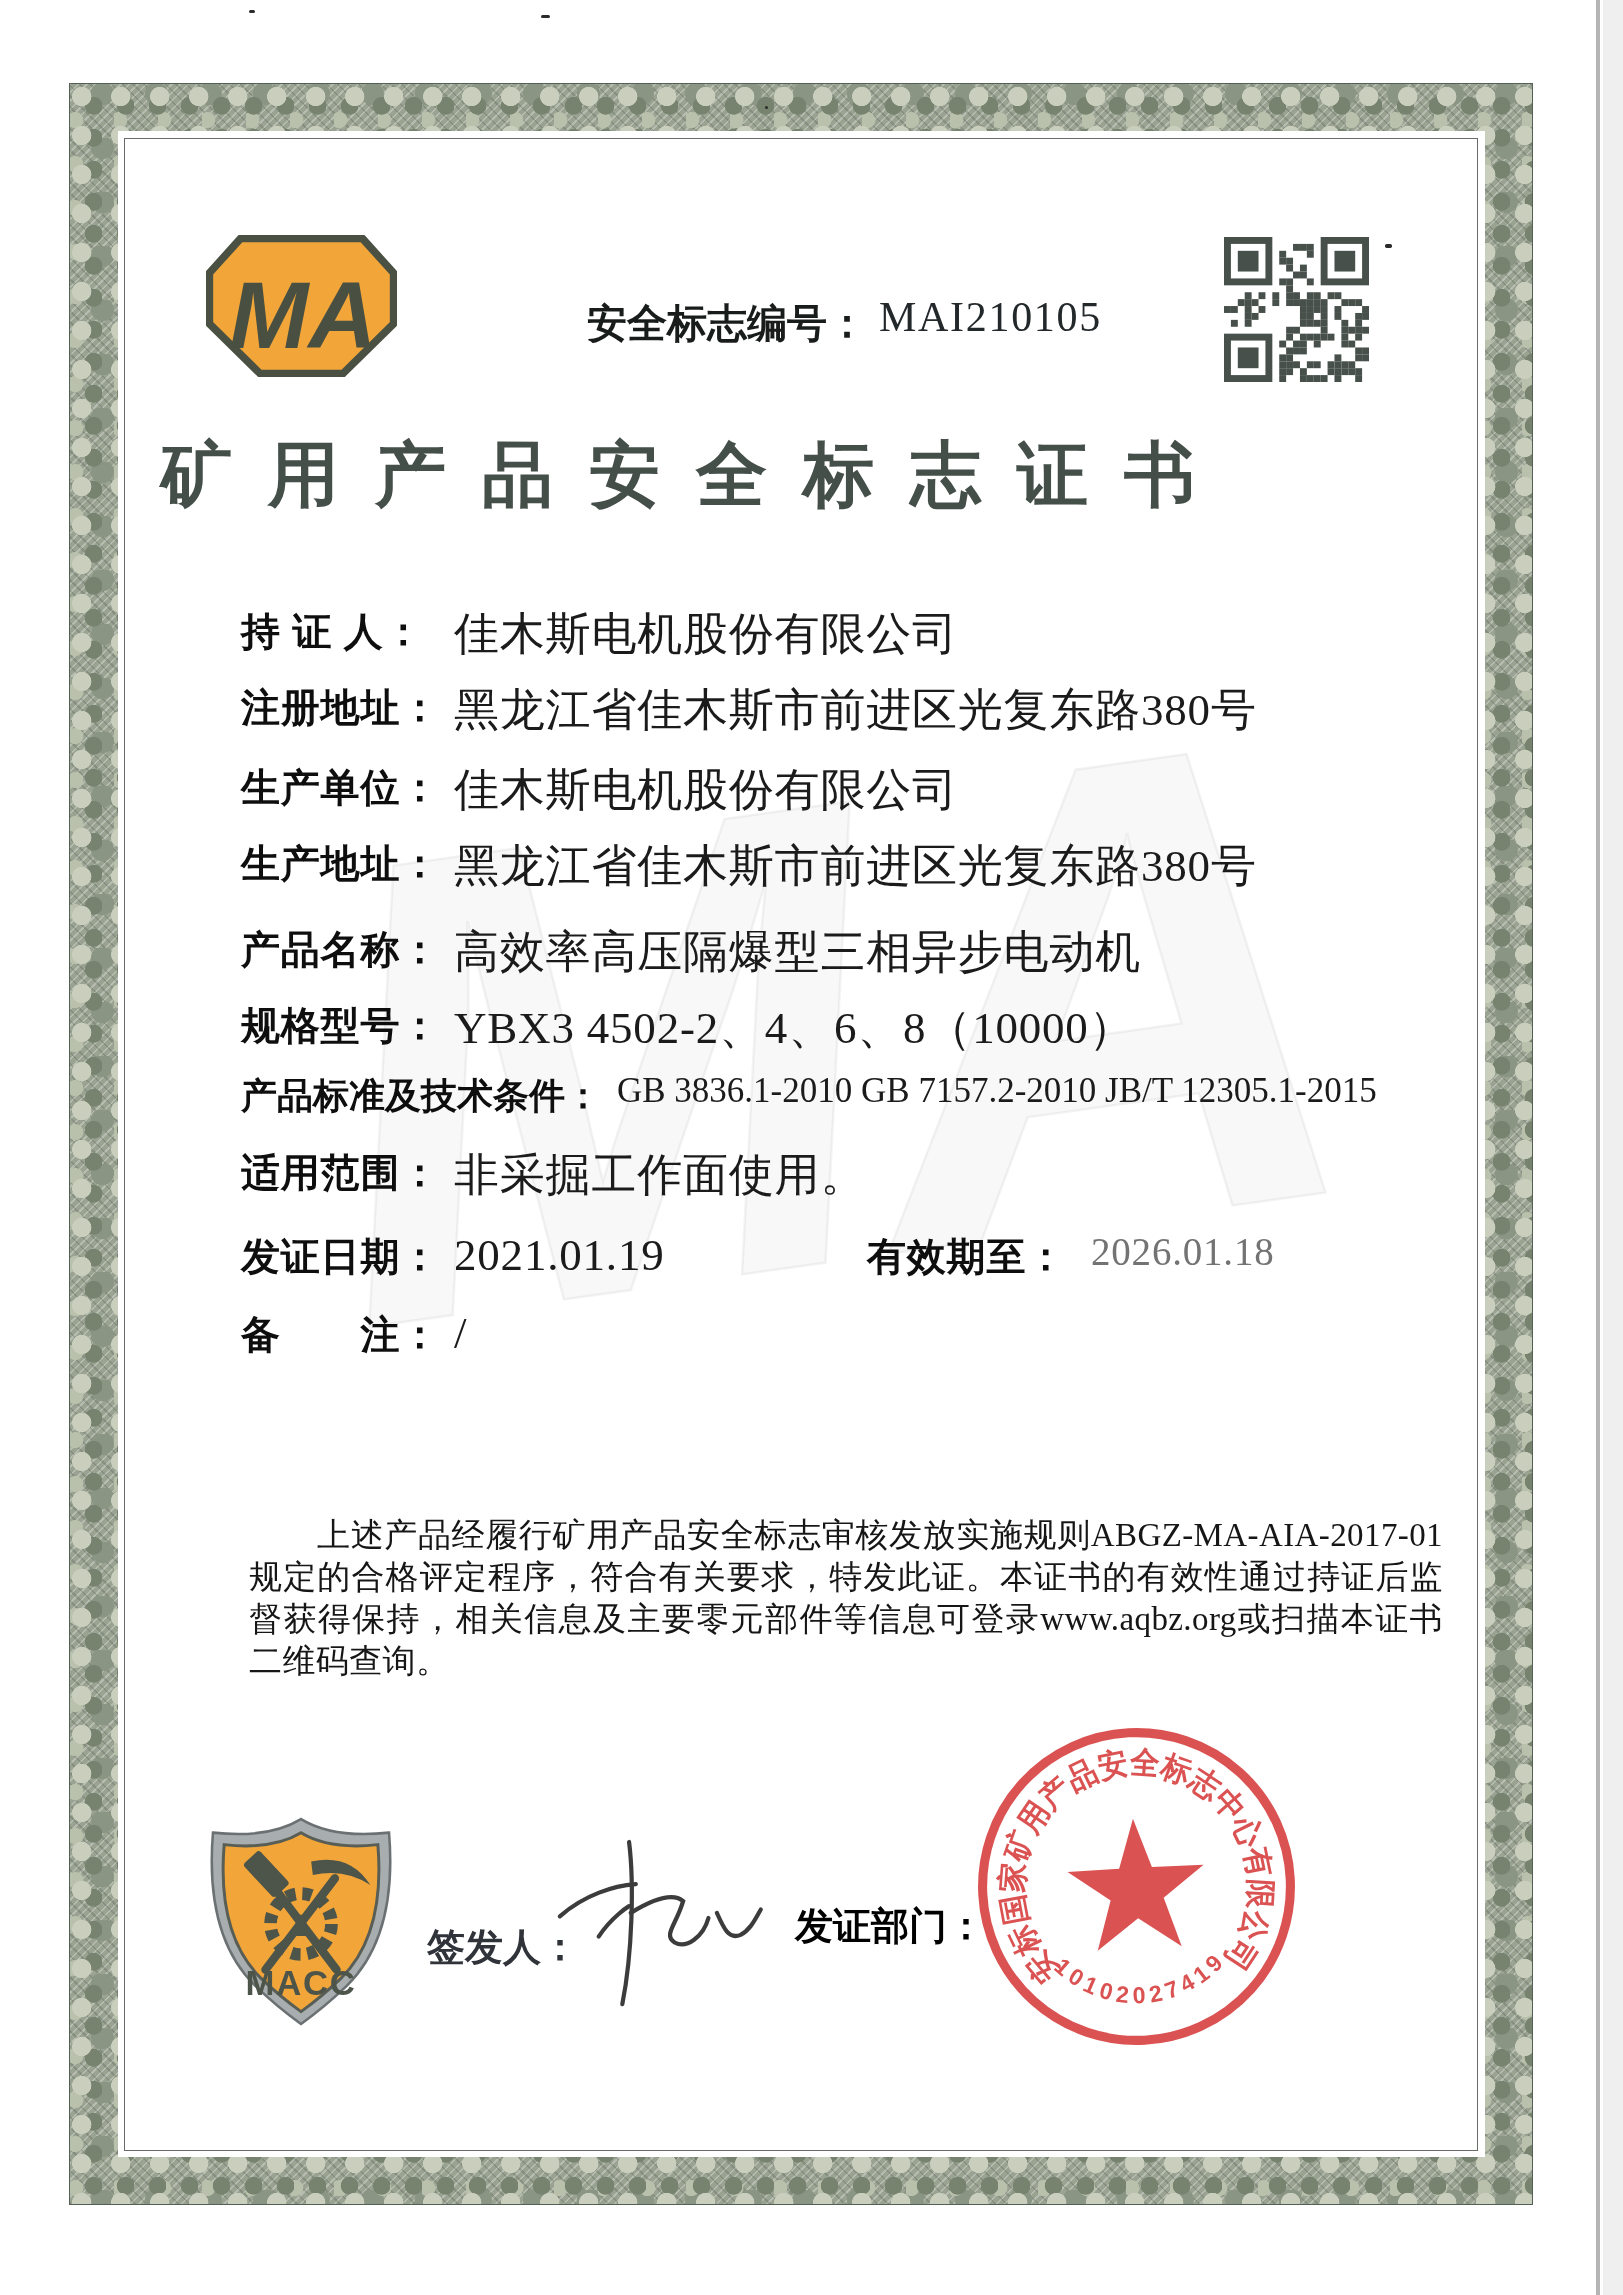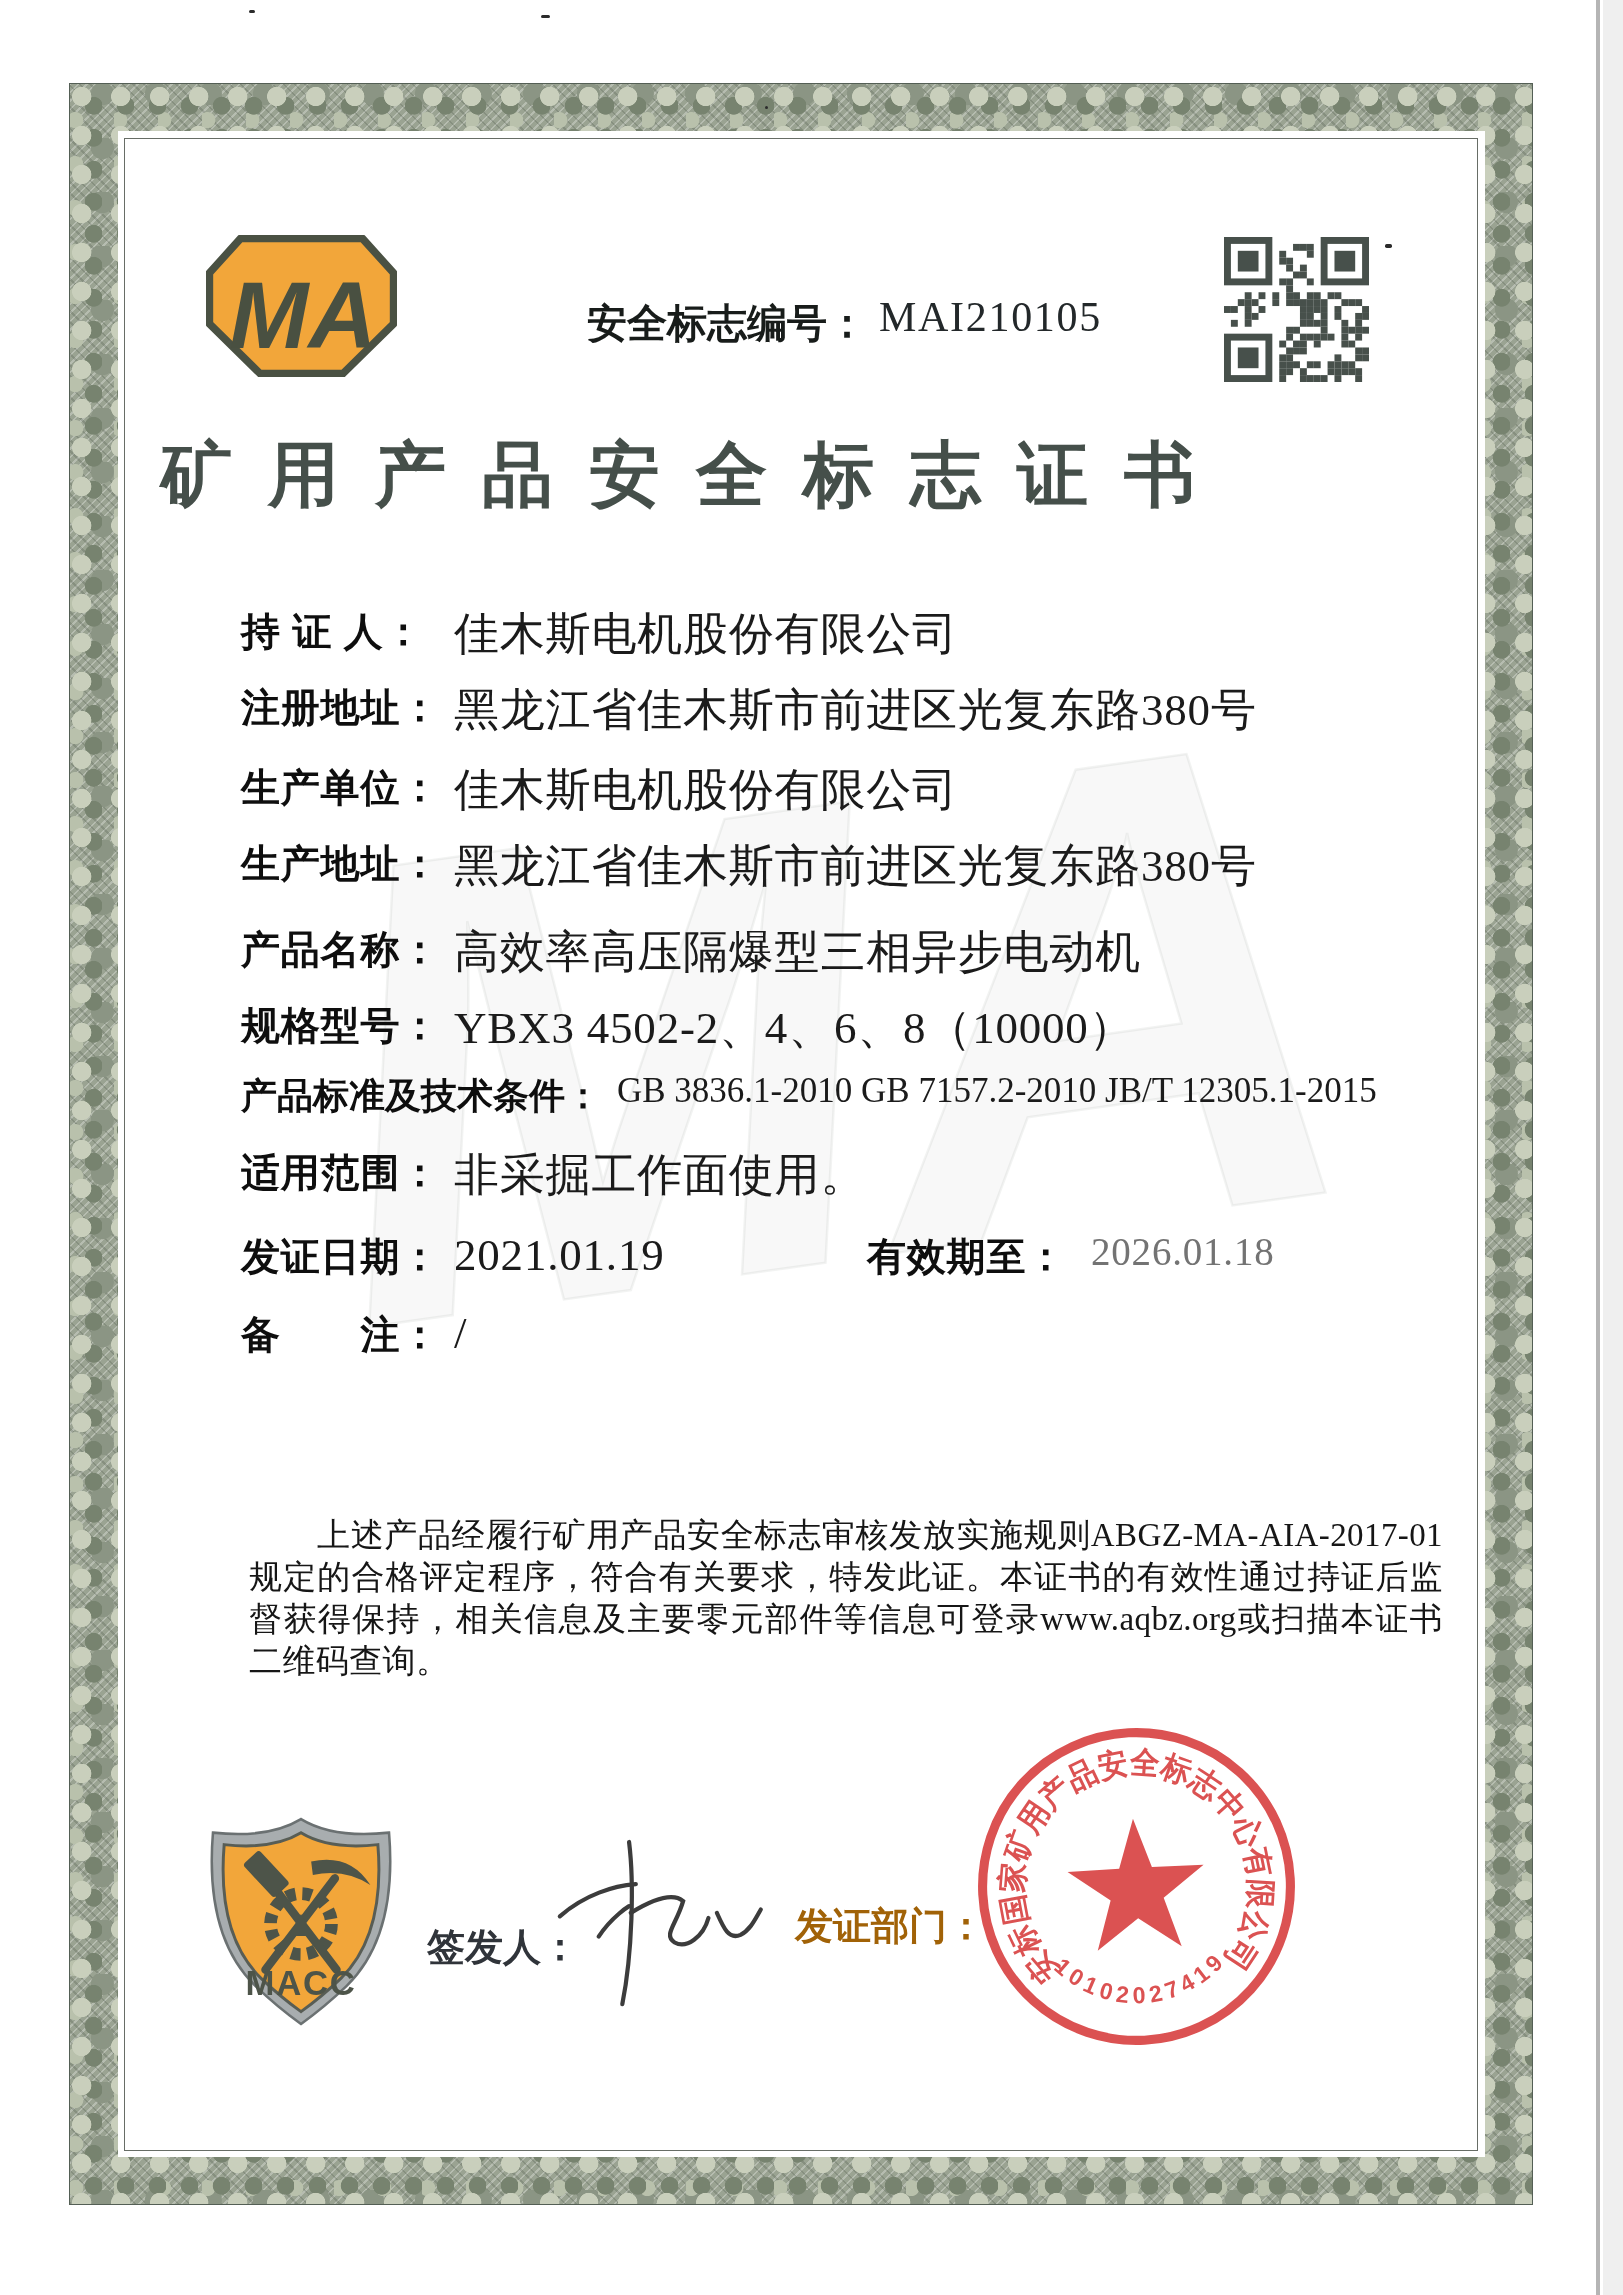--- a/index.html
+++ b/index.html
@@ -59,21 +59,21 @@
 
   .declaration{
     position:absolute;left:247px;top:1512px;width:1194px;margin:2px;
     font-family:"Liberation Serif",serif;font-size:33px;line-height:42px;color:#161616;
     text-align:justify;text-indent:68px;letter-spacing:0.4px;
   }
 
   .macc{position:absolute;left:201px;top:1814px;}
   .sign-label{position:absolute;left:427px;top:1901px;font-size:38px;font-weight:700;color:#30343a;white-space:nowrap;margin-top:21px;}
   .signature{position:absolute;left:548px;top:1835px;}
-  .issuer-label{position:absolute;left:795px;top:1901px;font-size:38px;font-weight:700;color:#a16207;white-space:nowrap;}
+  .issuer-label{position:absolute;left:795px;top:1901px;font-size:38px;font-weight:700;color:#000000;white-space:nowrap;}
   .stamp{position:absolute;left:971px;top:1721px;transform:rotate(-3deg);opacity:0.93;}
   .stamp text{font-family:"Liberation Sans",sans-serif;}
 </style>
 </head>
 <body>
 
 <div id="page">
 
   <div class="scan-edge2"></div>
   <div class="scan-edge"></div>

